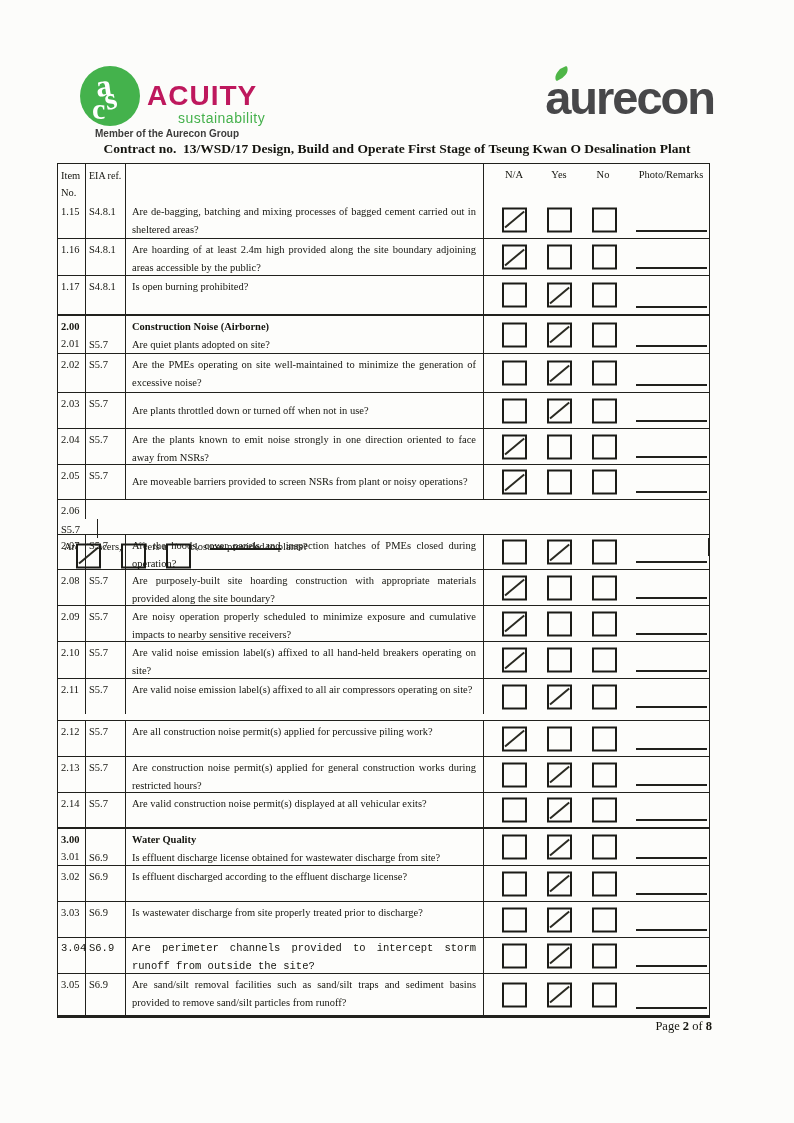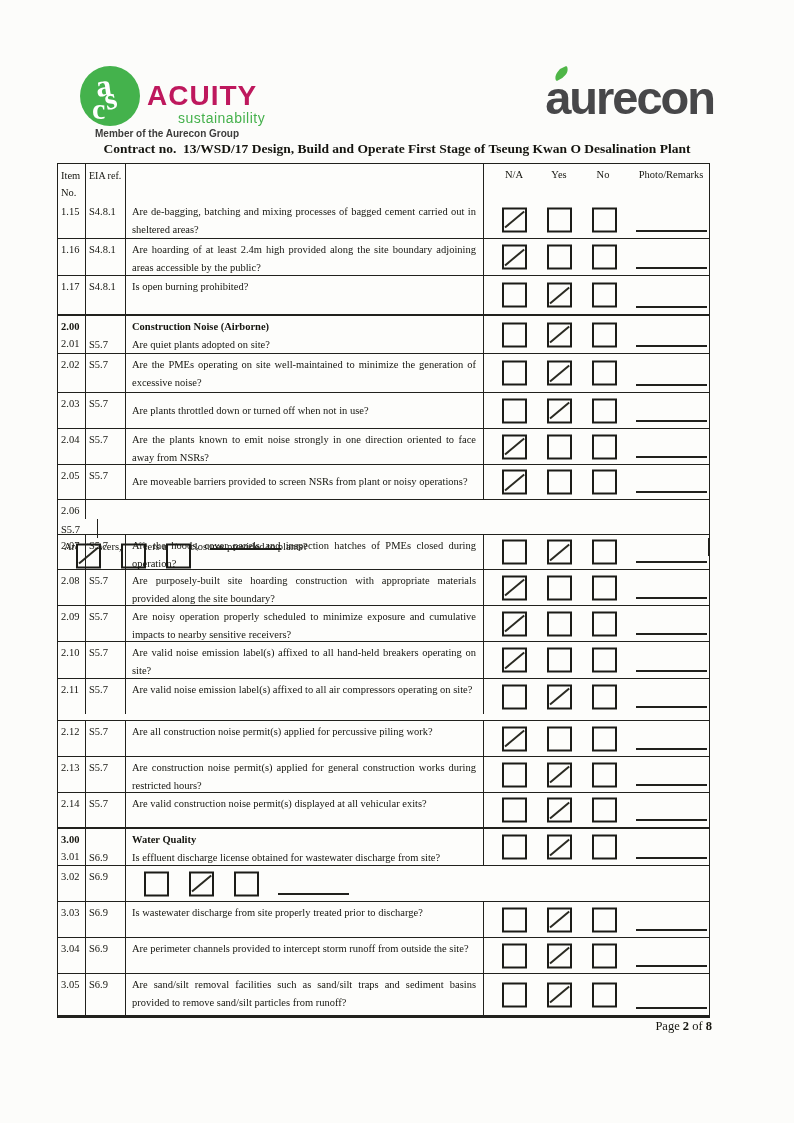--- a/index.html
+++ b/index.html
@@ -491,20 +491,24 @@
   </div>
 
   <div class="row" style="height: 36px;">
     <div class="cell c-item">
 
       <div class="item-num">3.02</div>
     </div>
     <div class="cell c-eia">
       <span class="eia-txt">S6.9</span>
     </div>
+    <div class="cell c-q">
+
+      <div class="q-txt">Is effluent discharged according to the effluent discharge license?</div>
+    </div>
     <div class="cell c-checks">
       <span class="box box-na"></span>
       <span class="box box-yes">
               <span class="slash"></span>
             </span>
       <span class="box box-no"></span>
       <span class="remark-line"></span>
     </div>
   </div>
 
@@ -523,21 +527,21 @@
     <div class="cell c-checks">
       <span class="box box-na"></span>
       <span class="box box-yes">
               <span class="slash"></span>
             </span>
       <span class="box box-no"></span>
       <span class="remark-line"></span>
     </div>
   </div>
 
-  <div class="row" style="height: 36px;">
+  <div class="row" style="height: 36px; font-family: Liberation Mono, monospace;">
     <div class="cell c-item">
 
       <div class="item-num">3.04</div>
     </div>
     <div class="cell c-eia">
       <span class="eia-txt">S6.9</span>
     </div>
     <div class="cell c-q">
 
       <div class="q-txt">Are perimeter channels provided to intercept storm runoff from outside the site?</div>

